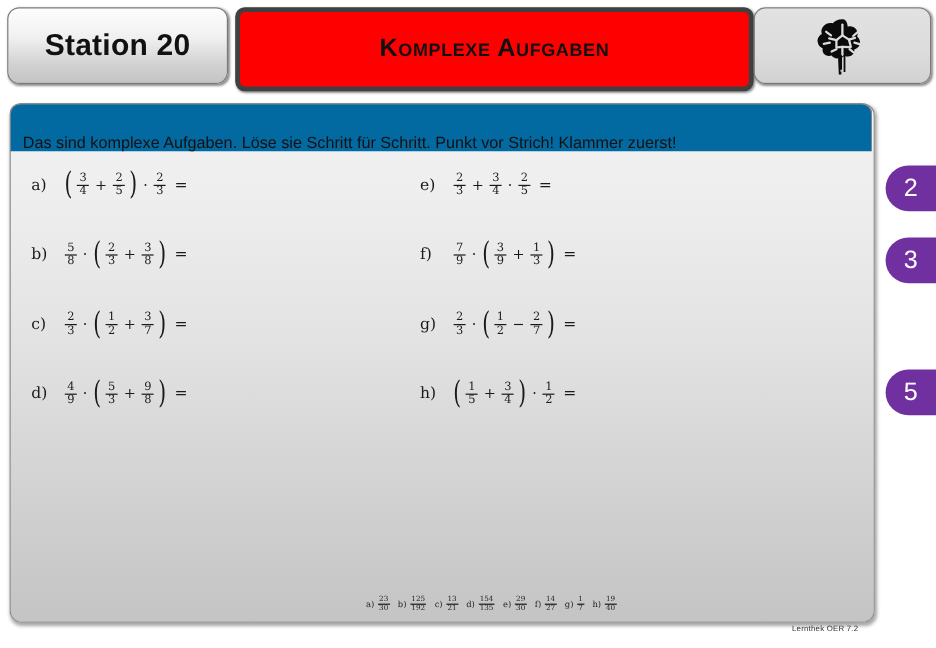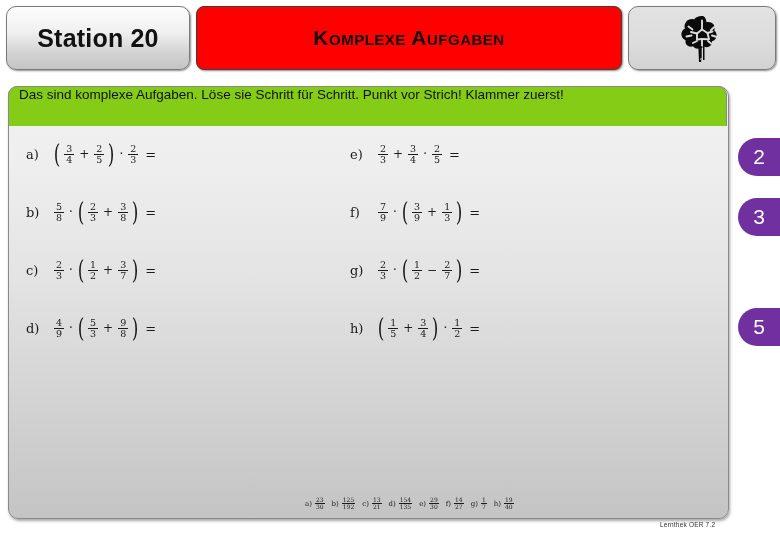--- a/index.html
+++ b/index.html
@@ -21,21 +21,21 @@
     box-shadow:1px 1px 2px rgba(0,0,0,.45);
     display:flex;align-items:center;justify-content:center;
   }
   .station-btn span{
     font-size:25px;font-weight:bold;color:#111;letter-spacing:.2px;
   }
 
   .title-btn{
     position:absolute;left:196px;top:6px;width:424px;height:62px;
     border-radius:8px;
-    border:1px solid #404040;
+    border:4px solid #404040;
     background:#fe0000;
     box-shadow:1px 1px 2px rgba(0,0,0,.45);
     display:flex;align-items:center;justify-content:center;
   }
   .title-btn .ttl{
     font-size:21px;font-weight:bold;color:#111;
     font-variant:small-caps;
     letter-spacing:.5px;
     white-space:nowrap;
   }
@@ -48,22 +48,22 @@
     box-shadow:1px 1px 2px rgba(0,0,0,.45);
     display:flex;align-items:center;justify-content:center;
   }
   .brain-btn svg{display:block;}
 
   
   .instruction{
     position:absolute;left:8px;top:86px;width:719px;height:40px;
     border-radius:9px 9px 0 0;
     border:1px solid #8a8a8a;border-bottom:none;
-    background:#84cc16;
-    display:flex;align-items:flex-start;
+    background:#0369a1;
+    display:flex;align-items:flex-end;
     box-sizing:border-box;
     padding-left:10px;
     z-index:3;
   }
   .instruction span{font-size:13.5px;color:#111;white-space:nowrap;}
 
   
   .panel{
     position:absolute;left:8px;top:86px;width:719px;height:431px;
     border-radius:10px;

